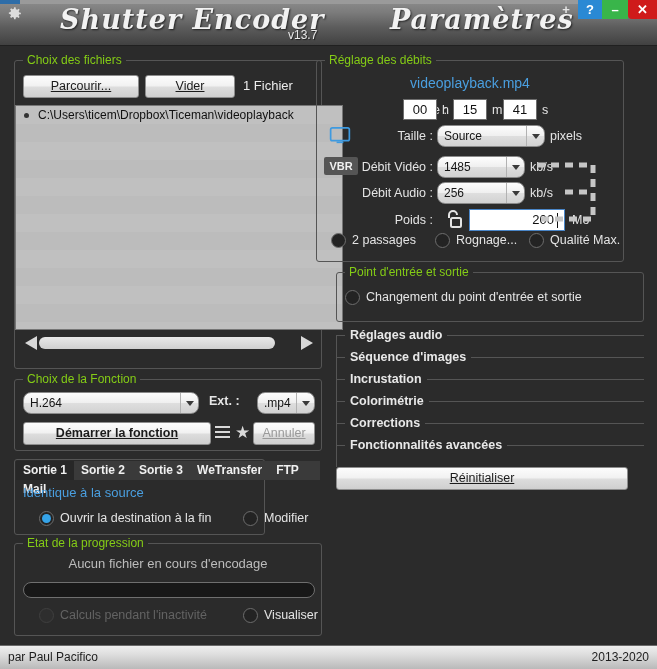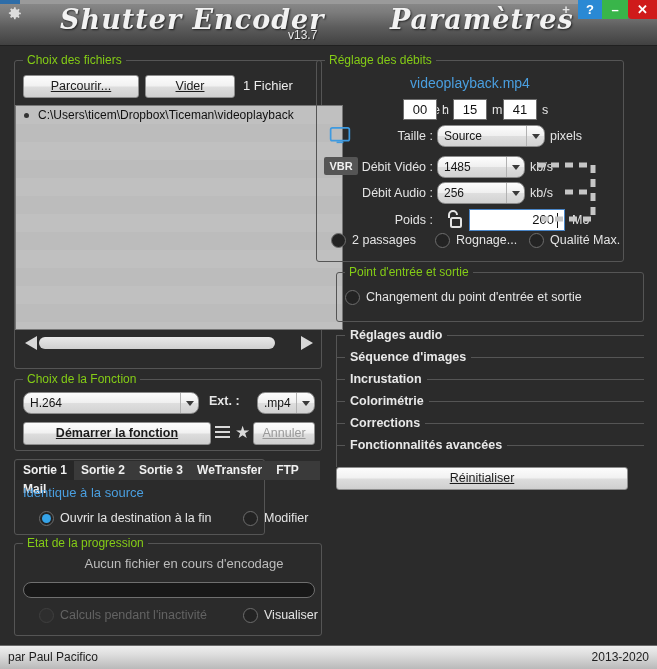--- a/index.html
+++ b/index.html
@@ -160,21 +160,21 @@
     content:""; position:absolute; left:2px; top:2px; width:9px; height:9px;
     border-radius:50%; background:#35a3e8;
   }
   .radio.dim { border-color: #3f3f3f; background:#2e2e2e; }
   #rd-open { left: 24px; top: 51px; }
   #lb-open { position: absolute; left: 45px; top: 51px; }
   #rd-mod  { left: 228px; top: 51px; }
   #lb-mod  { position: absolute; left: 249px; top: 51px; }
 
   #grp-prog { left: 14px; top: 543px; width: 308px; height: 93px; }
-  #prog-msg { position: absolute; left: 16px; top: 12px; width: 306px; text-align: center; font-size: 13px; color: #bcbcbc; }
+  #prog-msg { position: absolute; left: 0; top: 12px; width: 306px; text-align: center; font-size: 13px; color: #bcbcbc; }
   #prog-bar {
     position: absolute; left: 8px; top: 38px; width: 292px; height: 16px;
     background: #181818; border: 1px solid #6f6f6f; border-radius: 8px;
   }
   #rd-idle { left: 24px; top: 64px; }
   #lb-idle { position: absolute; left: 45px; top: 64px; color:#636363; }
   #rd-view { left: 228px; top: 64px; }
   #lb-view { position: absolute; left: 249px; top: 64px; }
 
   

